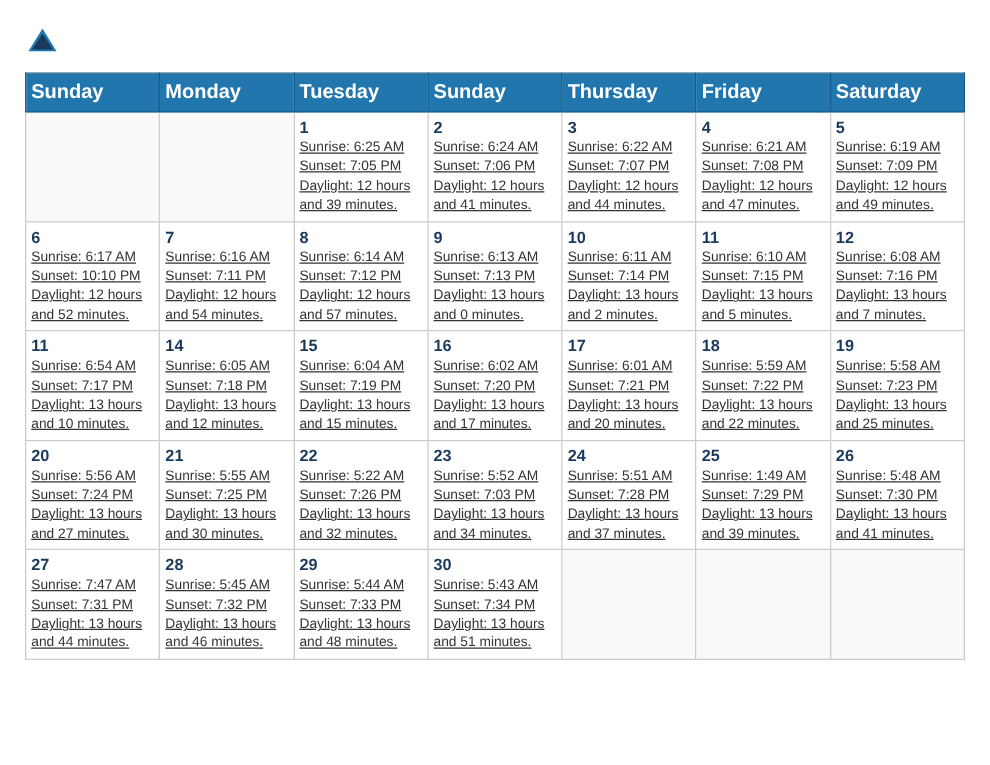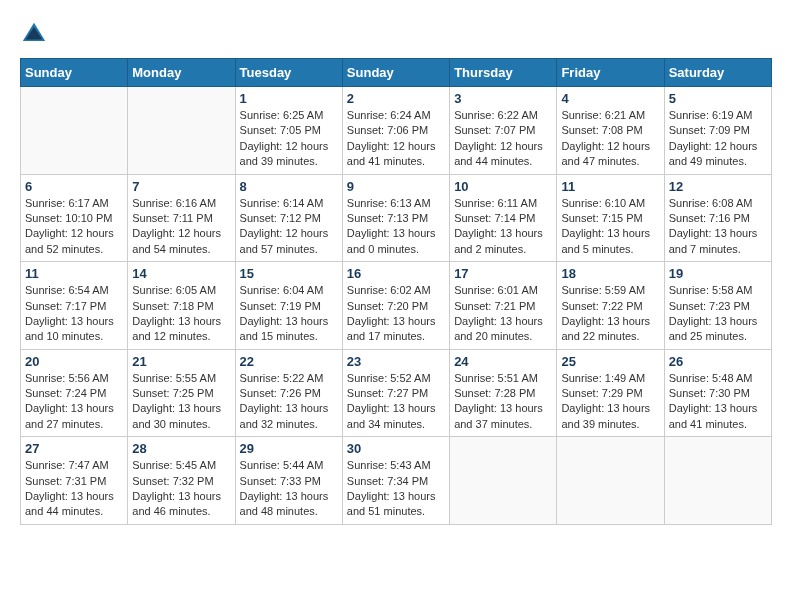--- a/index.html
+++ b/index.html
@@ -46,21 +46,21 @@
     .calendar {
       width: 100%;
       border-collapse: collapse;
       font-size: 11px;
     }
     .calendar th {
       background: #2176ae;
       color: #fff;
       padding: 6px 4px;
       text-align: left;
-      font-size: 13px;
+      font-size: 16px;
       border: 1px solid #1a5c8a;
       margin-top: 21px;
     }
     .calendar td {
       border: 1px solid #ccc;
       vertical-align: top;
       padding: 4px;
       width: calc(100% / 7);
       min-height: 80px;
       background: #fff;
@@ -71,20 +71,21 @@
     .day-number {
       font-size: 13px;
       font-weight: bold;
       color: #1a3a5c;
       display: block;
       margin-bottom: 2px;
     }
     .day-info {
       color: #333;
       line-height: 1.4;
+      text-decoration: underline;
     }
   </style>
 </head>
 <body>
 
 <div class="header">
   <div class="logo">
     <svg class="logo-icon" viewBox="0 0 40 40">
       <polygon points="20,4 36,30 4,30" fill="#2176ae"></polygon>
       <polygon points="20,10 32,28 8,28" fill="#1a3a5c"></polygon>
@@ -295,21 +296,21 @@
           <div class="day-info">
             <div>Sunrise: 5:22 AM</div>
             <div>Sunset: 7:26 PM</div>
             <div>Daylight: 13 hours and 32 minutes.</div>
           </div>
         </td>
         <td>
           <span class="day-number">23</span>
           <div class="day-info">
             <div>Sunrise: 5:52 AM</div>
-            <div>Sunset: 7:27 PM</div>
+            <div>Sunset: 7:03 PM</div>
             <div>Daylight: 13 hours and 34 minutes.</div>
           </div>
         </td>
         <td>
           <span class="day-number">24</span>
           <div class="day-info">
             <div>Sunrise: 5:51 AM</div>
             <div>Sunset: 7:28 PM</div>
             <div>Daylight: 13 hours and 37 minutes.</div>
           </div>

